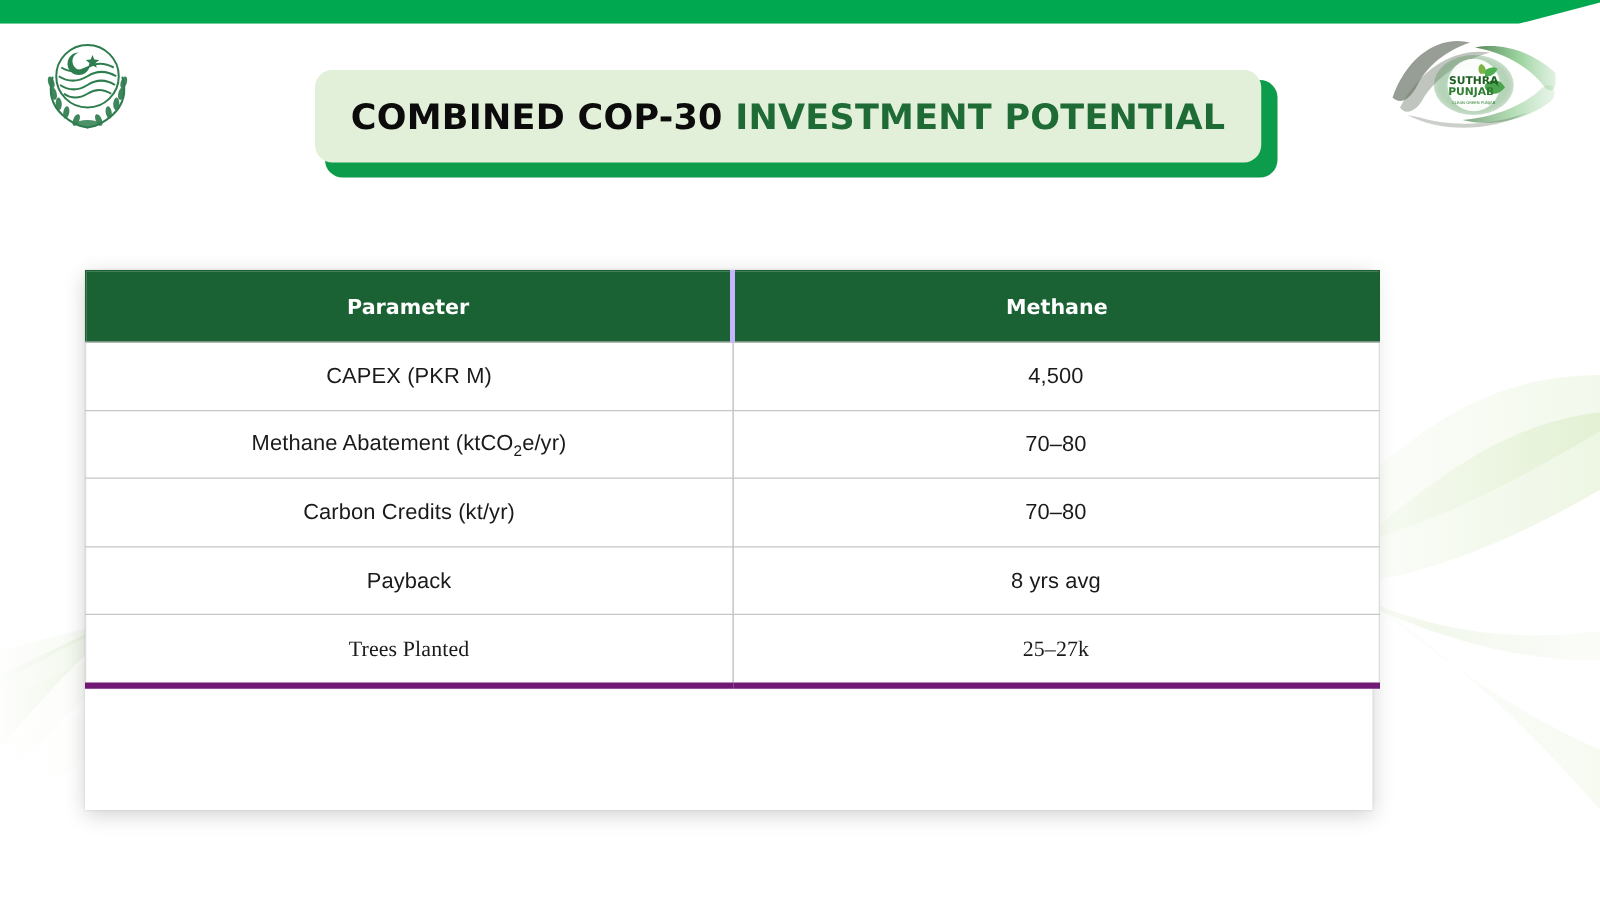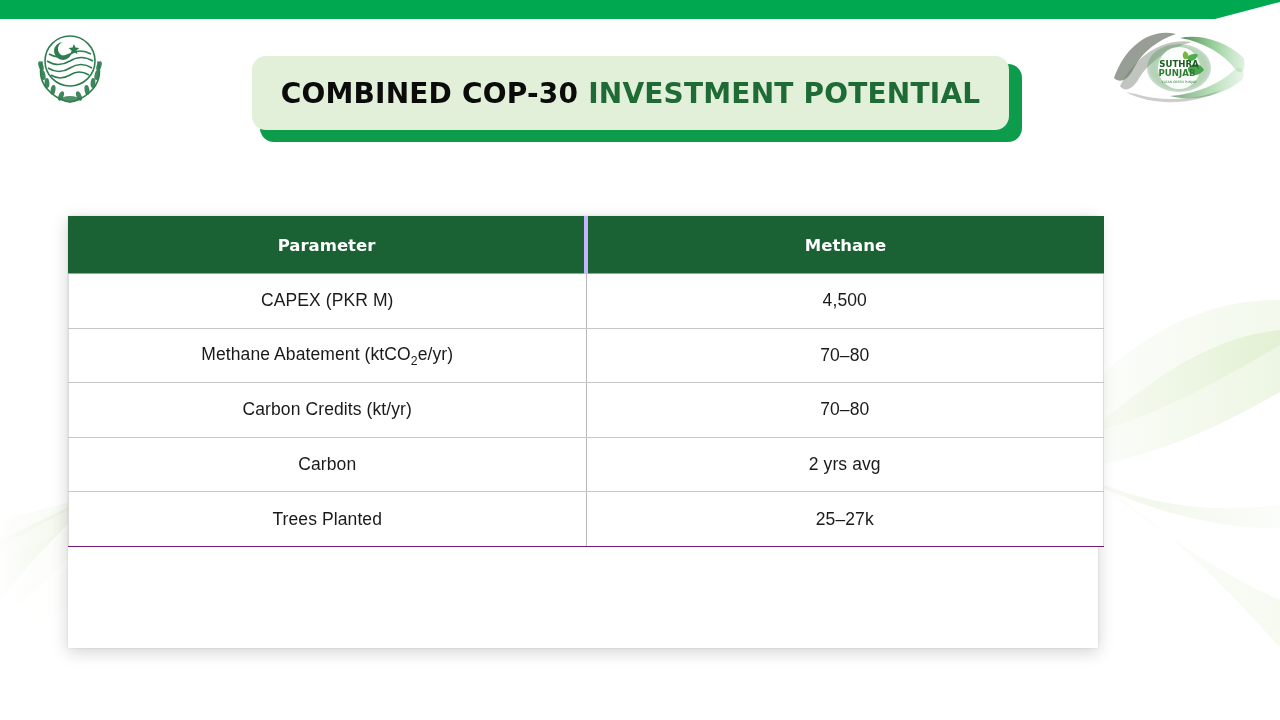--- a/index.html
+++ b/index.html
@@ -141,21 +141,21 @@
     color: #1a1a1a;
     background: #ffffff;
     border-top: 1px solid #c6c6c6;
     border-bottom: 1px solid #c6c6c6;
     border-left: 1px solid #dcdcdc;
     border-right: 1px solid #dcdcdc;
     padding: 0;
     letter-spacing: 0.1px;
   }
   table.data-table td.cell-param { border-right: 1px solid #b9b9b9; margin-left: 20px; }
-  table.data-table tbody tr:last-child td { border-bottom: 1px solid #701a75; }
+  table.data-table tbody tr:last-child td { border-bottom: 5px solid #701a75; font-family: Liberation Serif, serif; }
 
   sub { font-size: 0.7em; vertical-align: sub; }
 </style>
 </head>
 <body>
 
 <svg class="bg-layer" viewBox="0 0 1280 720" preserveAspectRatio="none">
   <defs>
     <linearGradient id="swGrad" x1="0" y1="0" x2="1" y2="0">
       <stop offset="0%" stop-color="#7CB342" stop-opacity="0.02"></stop>
@@ -268,21 +268,21 @@
     </tr>
     <tr>
       <td class="cell-param"><span>Methane Abatement (ktCO</span><sub>2</sub><span>e/yr)</span></td>
       <td class="cell-detail">70–80</td>
     </tr>
     <tr>
       <td class="cell-param">Carbon Credits (kt/yr)</td>
       <td class="cell-detail">70–80</td>
     </tr>
     <tr>
-      <td class="cell-param">Carbon</td>
-      <td class="cell-detail">2 yrs avg</td>
+      <td class="cell-param">Payback</td>
+      <td class="cell-detail">8 yrs avg</td>
     </tr>
     <tr>
       <td class="cell-param">Trees Planted</td>
       <td class="cell-detail">25–27k</td>
     </tr>
   </tbody>
 </table>
 
 </body></html>

